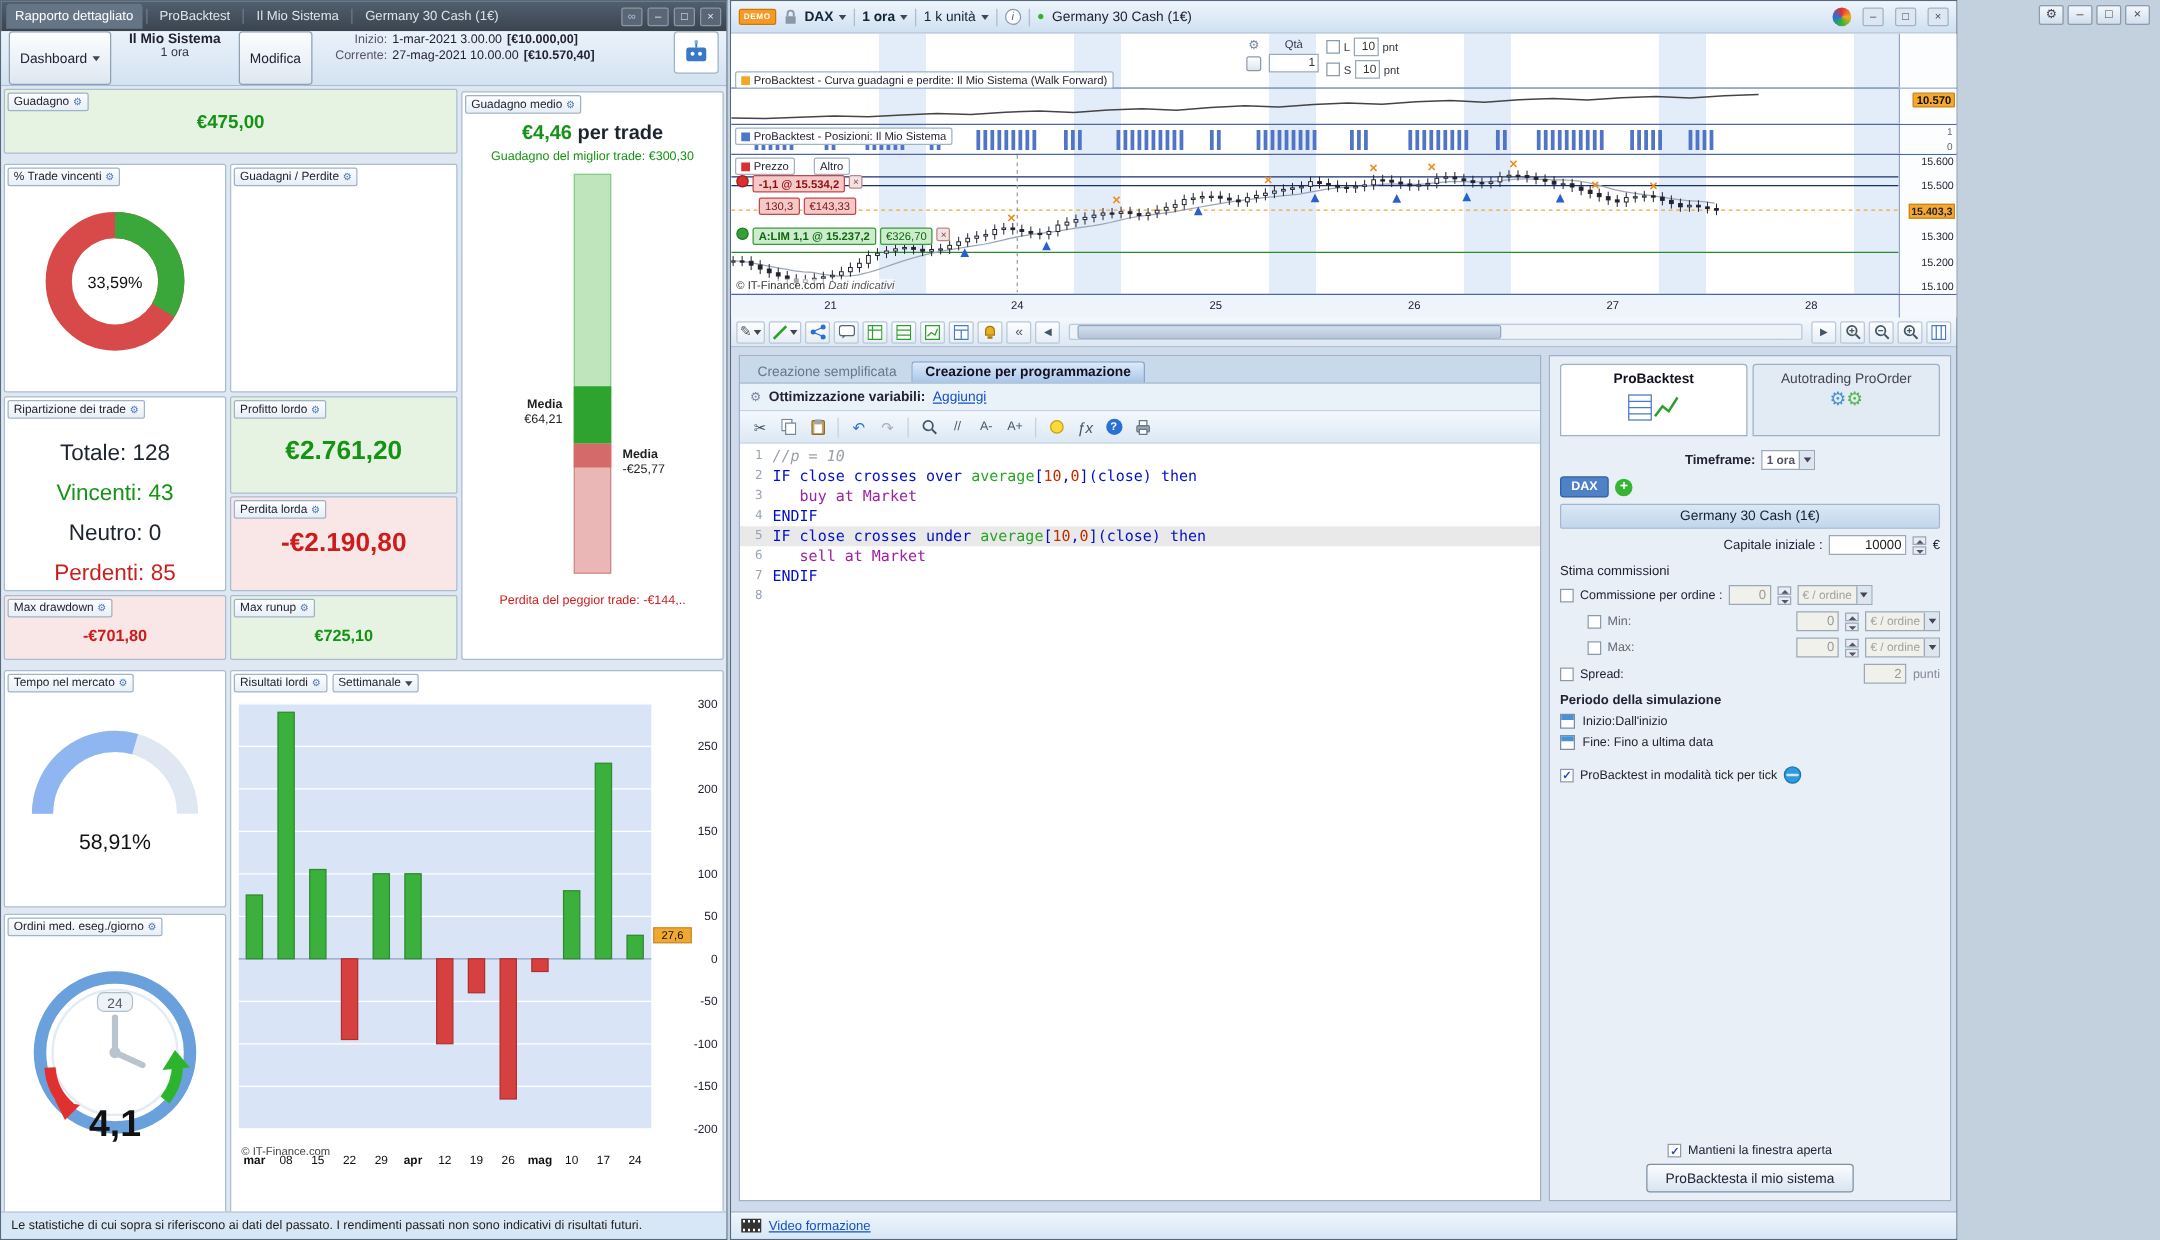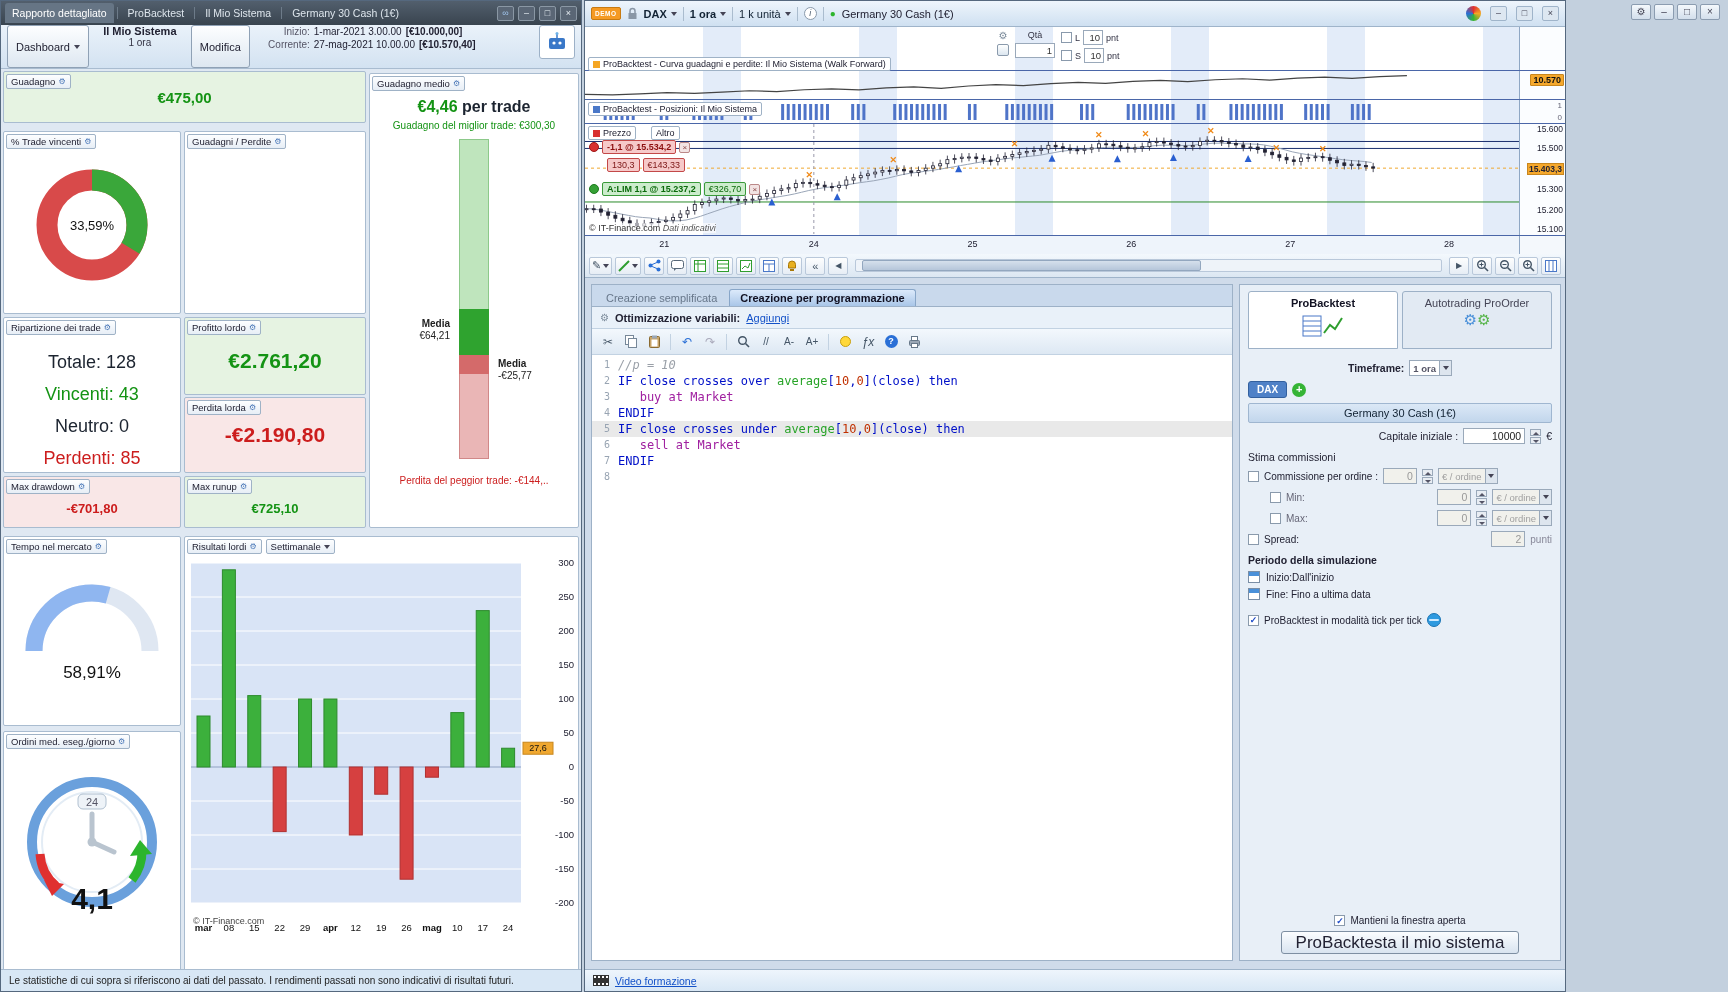--- a/index.html
+++ b/index.html
@@ -87,21 +87,21 @@
 .sq{width:7px;height:7px;display:inline-block}
 .sq.or{background:#f5a623}.sq.bl{background:#4a78c8}.sq.rd{background:#d83030}
 .scaletag{position:absolute;right:1px;background:#f5a82c;border:1px solid #c8861d;color:#111;font-size:9px;font-weight:bold;padding:0 2px;border-radius:1px;z-index:5}
 .ptick{position:absolute;right:2px;font-size:8.5px;color:#223;z-index:5}
 .ptick.cur{background:#f5a82c;border:1px solid #c8861d;font-weight:bold;padding:0 1px;right:1px}
 .poslab{position:absolute;right:3px;font-size:8px;color:#667;z-index:5}
 .xlab{position:absolute;top:3px;font-size:9px;color:#223;transform:translateX(-50%)}
 .copyr{position:absolute;left:4px;bottom:2px;font-size:9px;color:#333;z-index:5;background:rgba(255,255,255,.6)}
 .copyr i{color:#555}
 
-.otr{position:absolute;display:flex;align-items:center;gap:3px;z-index:6;font-size:9px}
+.otr{position:absolute;display:flex;align-items:flex-start;gap:3px;z-index:6;font-size:9px}
 .otag{border:1px solid #c34848;background:#f6c9c9;color:#8c0f0f;font-weight:bold;padding:1px 4px;border-radius:2px;white-space:nowrap}
 .otag.info{font-weight:normal;color:#7c1515}
 .otag.buy{border-color:#3a9a3a;background:#cdeccd;color:#0a6a0a}
 .oclose{width:11px;height:11px;border:1px solid #b88;background:#f2e3e3;color:#844;font-size:8px;line-height:9px;text-align:center;border-radius:2px}
 .oico{width:10px;height:10px;border-radius:50%}
 .oico.r{background:#d83030;border:1px solid #a01818}
 .oico.g{background:#35a035;border:1px solid #1c7a1c}
 
 .ordwidget{position:absolute;left:412px;top:3px;display:flex;gap:6px;z-index:7;align-items:flex-start}
 .owcol{display:flex;flex-direction:column;gap:3px;align-items:center}
@@ -162,21 +162,21 @@
 .ddbtn{width:12px;height:14px;background:#dde5ee;border-left:1px solid #9aa9ba;display:inline-flex;align-items:center;justify-content:center}
 .chipdax{background:#4f81c7;color:#fff;font-weight:bold;font-size:10px;padding:2px 8px;border-radius:3px;border:1px solid #33609e}
 .plusg{width:14px;height:14px;border-radius:50%;background:#35b435;color:#fff;font-size:11px;line-height:13px;text-align:center;font-weight:bold}
 .instrhead{background:linear-gradient(#dbe8f6,#c2d6ec);border:1px solid #9fb6d0;text-align:center;padding:3px 0;font-size:11px;color:#123;border-radius:2px}
 .sectionlab{color:#223;font-size:10.5px;margin-top:2px}
 .calico{width:12px;height:12px;border:1px solid #7a8ea6;background:#fff;position:relative;flex:0 0 auto}
 .calico::before{content:"";position:absolute;left:0;right:0;top:0;height:4px;background:#4a90d9}
 .globe{width:14px;height:14px;border-radius:50%;background:#2e9ae0;border:1px solid #1a74b4;position:relative;flex:0 0 auto}
 .globe::before{content:"";position:absolute;left:1px;right:1px;top:5px;height:2px;background:#cfeaff;border-radius:2px}
 .spacerflex{flex:1}
-.runbtn{align-self:center;height:23px;padding:0 14px;border:1px solid #7e8fa2;border-radius:3px;background:linear-gradient(#fbfdff,#d9e4f0);font-size:17px;color:#223}
+.runbtn{align-self:center;height:23px;padding:0 14px;border:1px solid #7e8fa2;border-radius:3px;background:linear-gradient(#fbfdff,#d9e4f0);font-size:11px;color:#223}
 
 .rstatus{flex:0 0 22px;border-top:1px solid #9fb4ca;background:linear-gradient(#eef5fc,#d8e7f5);display:flex;align-items:center;padding:0 8px;gap:6px;font-size:10.5px}
 .film{width:16px;height:11px;background:#333;position:relative}
 .film::before{content:"";position:absolute;left:1px;right:1px;top:1px;height:2px;background:repeating-linear-gradient(90deg,#fff 0 2px,#333 2px 4px)}
 .film::after{content:"";position:absolute;left:1px;right:1px;bottom:1px;height:2px;background:repeating-linear-gradient(90deg,#fff 0 2px,#333 2px 4px)}
 svg text{font-family:"Liberation Sans",sans-serif}
 </style>
 </head>
 <body>
 

